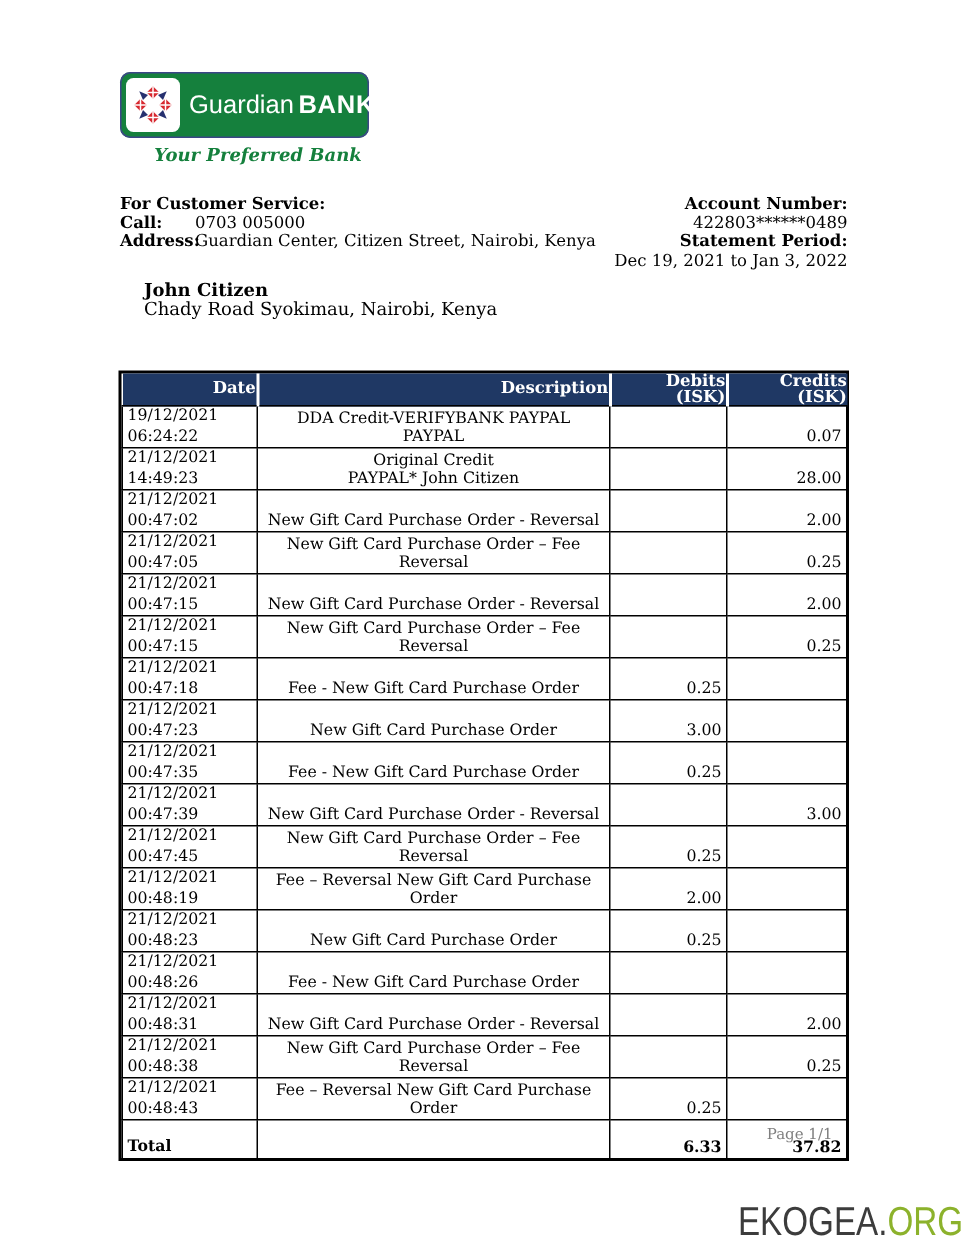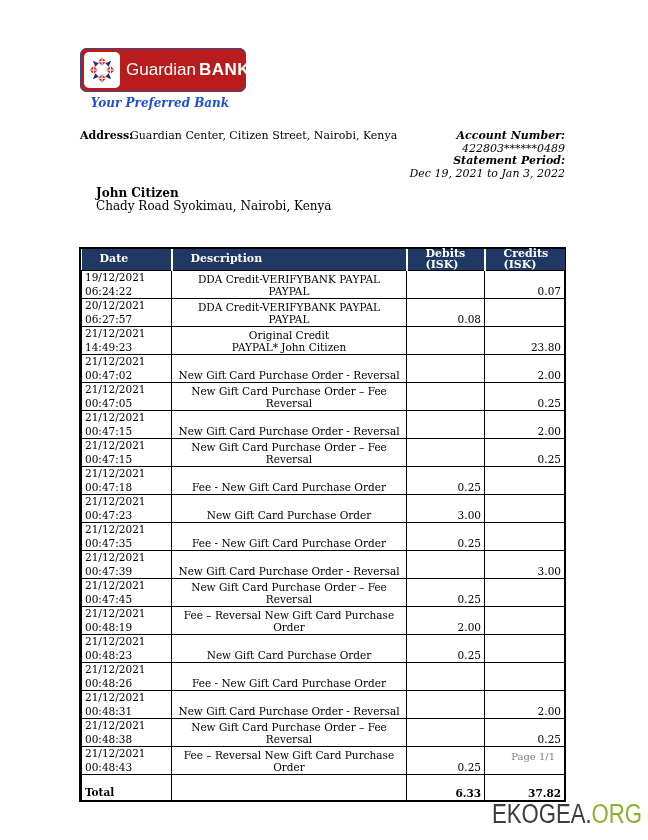--- a/index.html
+++ b/index.html
@@ -2,51 +2,51 @@
 <html><head>
 <meta charset="utf-8">
 <style>
   * { margin:0; padding:0; box-sizing:border-box; }
   html,body { width:648px; height:840px; background:#fff; }
   body { position:relative; font-family:"DejaVu Serif", serif; color:#000; overflow:hidden; }
 
   
   .logo-box{
     position:absolute; left:80px; top:48px; width:166px; height:44px;
-    background:#b91c1c; border-radius:7px; display:flex; align-items:center;
+    background:#15803d; border-radius:7px; display:flex; align-items:center;
     box-shadow:inset 0 0 0 1px #3b4687;
   }
   .logo-icon-box{
     width:36px; height:36px; background:#fff; border-radius:5px; margin-left:4px;
     display:flex; align-items:center; justify-content:center; flex:0 0 auto;
   }
   .logo-text{ color:#fff; font-family:"Liberation Sans", sans-serif; font-size:17px; margin-left:6px; white-space:nowrap; letter-spacing:0; }
   .logo-text .bold{ font-weight:bold; margin-left:3px; letter-spacing:0.5px; }
   .tagline{
-    position:absolute; left:80px; top:96px; width:160px; text-align:center;
-    color:#1d4ed8; font-style:italic; font-weight:bold; font-size:12px;
+    position:absolute; left:92px; top:96px; width:160px; text-align:center;
+    color:#15803d; font-style:italic; font-weight:bold; font-size:12px;
     font-family:"DejaVu Serif", serif;
   }
 
   
   .info-area{ position:absolute; left:80px; top:130px; width:485px; display:flex; justify-content:space-between; font-size:11px; line-height:12.5px; }
   .contact .heading{ font-weight:bold; }
   .contact-row .lbl{ font-weight:bold; display:inline-block; width:50px; }
-  .account-block{ text-align:right;font-style:italic; }
+  .account-block{ text-align:right; }
   .account-block .lbl{ font-weight:bold; }
   .customer-block{ position:absolute; left:96px; top:187px; font-size:12px; line-height:12.5px; }
   .customer-block .name{ font-weight:bold; }
 
   
   .table-wrap{ position:absolute; left:79px; top:247px; width:487px; border:2px solid #000; background:#fff; }
   table{ width:100%; border-collapse:collapse; table-layout:fixed; font-size:10.5px; }
   col.c-date{ width:90px; } col.c-desc{ width:235px; } col.c-deb{ width:78px; } col.c-cred{ width:80px; }
   thead th{
     background:#1f3864; color:#fff; font-weight:bold; font-size:11px; line-height:10.5px;
-    height:21px; text-align:left; vertical-align:middle; border-right:2px solid #fff; border-bottom:1px solid #000;padding-left:18px;
+    height:21px; text-align:right; vertical-align:middle; border-right:2px solid #fff; border-bottom:1px solid #000;padding-left:18px;
   }
   thead th:last-child{ border-right:none; }
   tbody td{ border:1px solid #000; height:25px; vertical-align:bottom; padding:1px 3px; }
   td.col-date{ vertical-align:top; line-height:11.5px; padding-top:1px; }
   td.col-date .t-time{ margin-top:2px; }
   td.col-desc{ line-height:11.5px;text-align:center; }
   td.col-num{ text-align:right; }
   tr.total-row td{ font-weight:bold; height:25px; }
   tr.total-row td{ border-bottom:none; }
 
@@ -88,20 +88,24 @@
     </svg>
   </div>
   <div class="logo-text">
     <span>Guardian</span><span class="bold">BANK</span>
   </div>
 </div>
 <div class="tagline">Your Preferred Bank</div>
 
 <div class="info-area">
   <div class="contact">
+    <div class="heading">For Customer Service:</div>
+    <div class="contact-row">
+      <span class="lbl">Call:</span><span>0703 005000</span>
+    </div>
     <div class="contact-row">
       <span class="lbl">Address:</span><span>Guardian Center, Citizen Street, Nairobi, Kenya</span>
     </div>
   </div>
   <div class="account-block">
     <div class="lbl">Account Number:</div>
     <div>422803******0489</div>
     <div class="lbl">Statement Period:</div>
     <div>Dec 19, 2021 to Jan 3, 2022</div>
   </div>
@@ -142,41 +146,29 @@
           </td>
           <td class="col-desc">
             <div>DDA Credit-VERIFYBANK PAYPAL</div>
             <div>PAYPAL</div>
           </td>
           <td class="col-num"></td>
           <td class="col-num">0.07</td>
         </tr>
         <tr>
           <td class="col-date">
-            <div>20/12/2021</div>
-            <div class="t-time">06:27:57</div>
-          </td>
-          <td class="col-desc">
-            <div>DDA Credit-VERIFYBANK PAYPAL</div>
-            <div>PAYPAL</div>
-          </td>
-          <td class="col-num">0.08</td>
-          <td class="col-num"></td>
-        </tr>
-        <tr>
-          <td class="col-date">
             <div>21/12/2021</div>
             <div class="t-time">14:49:23</div>
           </td>
           <td class="col-desc">
             <div>Original Credit</div>
             <div>PAYPAL* John Citizen</div>
           </td>
           <td class="col-num"></td>
-          <td class="col-num">23.80</td>
+          <td class="col-num">28.00</td>
         </tr>
         <tr>
           <td class="col-date">
             <div>21/12/2021</div>
             <div class="t-time">00:47:02</div>
           </td>
           <td class="col-desc">
             <div>New Gift Card Purchase Order - Reversal</div>
           </td>
           <td class="col-num"></td>

